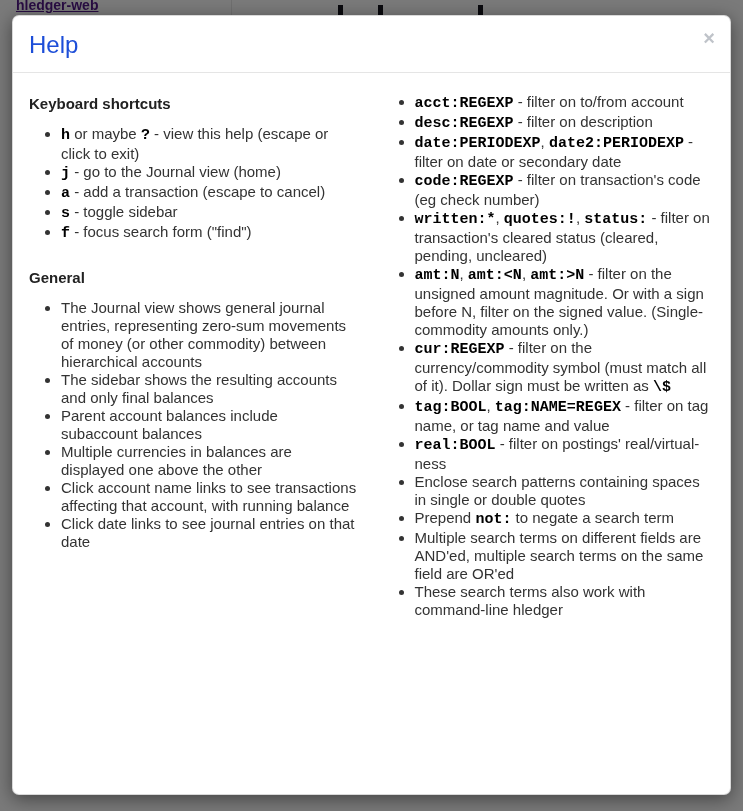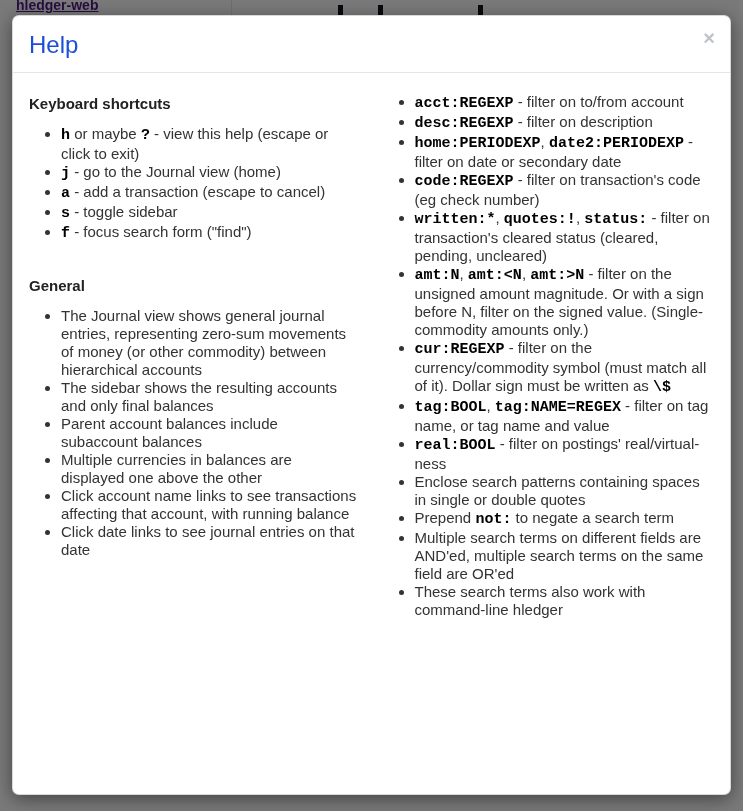--- a/index.html
+++ b/index.html
@@ -69,21 +69,21 @@
     display: grid;
     grid-template-columns: 1fr 1fr;
     column-gap: 24px;
   }
 
   .sec-heading {
     font-size: 15px; font-weight: 700; color: #222222;
     line-height: 22px;
     margin: 0 0 10px 0;
   }
-  .sec-heading.not-first { margin-top: 32px; }
+  .sec-heading.not-first { margin-top: 24px; }
 
   .help-list {
     list-style: disc outside;
     margin: 0 0 10px 0;
     padding-left: 32px;
   }
   .help-list li {
     font-size: 15px; line-height: 18px; color: #333333;
   }
   .help-list code {
@@ -128,21 +128,21 @@
           <li>Parent account balances include subaccount balances</li>
           <li>Multiple currencies in balances are displayed one above the other</li>
           <li>Click account name links to see transactions affecting that account, with running balance</li>
           <li>Click date links to see journal entries on that date</li>
         </ul>
       </div>
     <div class="col">
         <ul class="help-list">
           <li><code>acct:REGEXP</code> - filter on to/from account</li>
           <li><code>desc:REGEXP</code> - filter on description</li>
-          <li><code>home:PERIODEXP</code>, <code>date2:PERIODEXP</code> - filter on date or secondary date</li>
+          <li><code>date:PERIODEXP</code>, <code>date2:PERIODEXP</code> - filter on date or secondary date</li>
           <li><code>code:REGEXP</code> - filter on transaction's code (eg check number)</li>
           <li><code>written:*</code>, <code>quotes:!</code>, <code>status:</code> - filter on transaction's cleared status (cleared, pending, uncleared)</li>
           <li><code>amt:N</code>, <code>amt:&lt;N</code>, <code>amt:&gt;N</code> - filter on the unsigned amount magnitude. Or with a sign before N, filter on the signed value. (Single-commodity amounts only.)</li>
           <li><code>cur:REGEXP</code> - filter on the currency/commodity symbol (must match all of it). Dollar sign must be written as <code>\$</code></li>
           <li><code>tag:BOOL</code>, <code>tag:NAME=REGEX</code> - filter on tag name, or tag name and value</li>
           <li><code>real:BOOL</code> - filter on postings' real/virtual-ness</li>
           <li>Enclose search patterns containing spaces in single or double quotes</li>
           <li>Prepend <code>not:</code> to negate a search term</li>
           <li>Multiple search terms on different fields are AND'ed, multiple search terms on the same field are OR'ed</li>
           <li>These search terms also work with command-line hledger</li>

